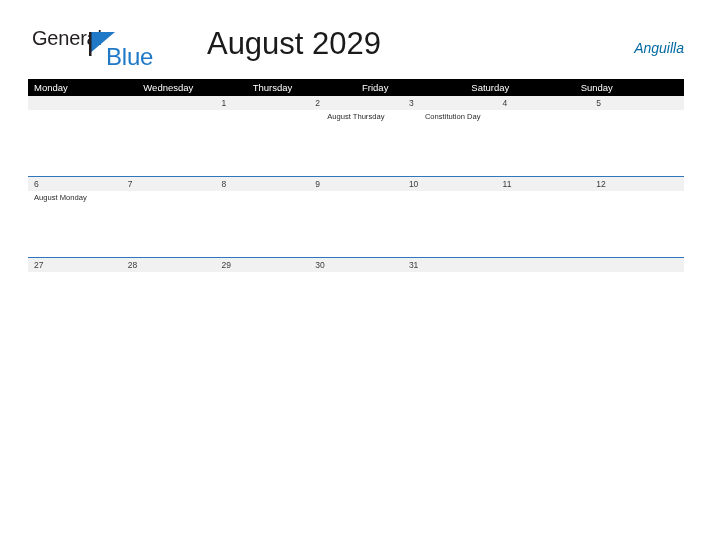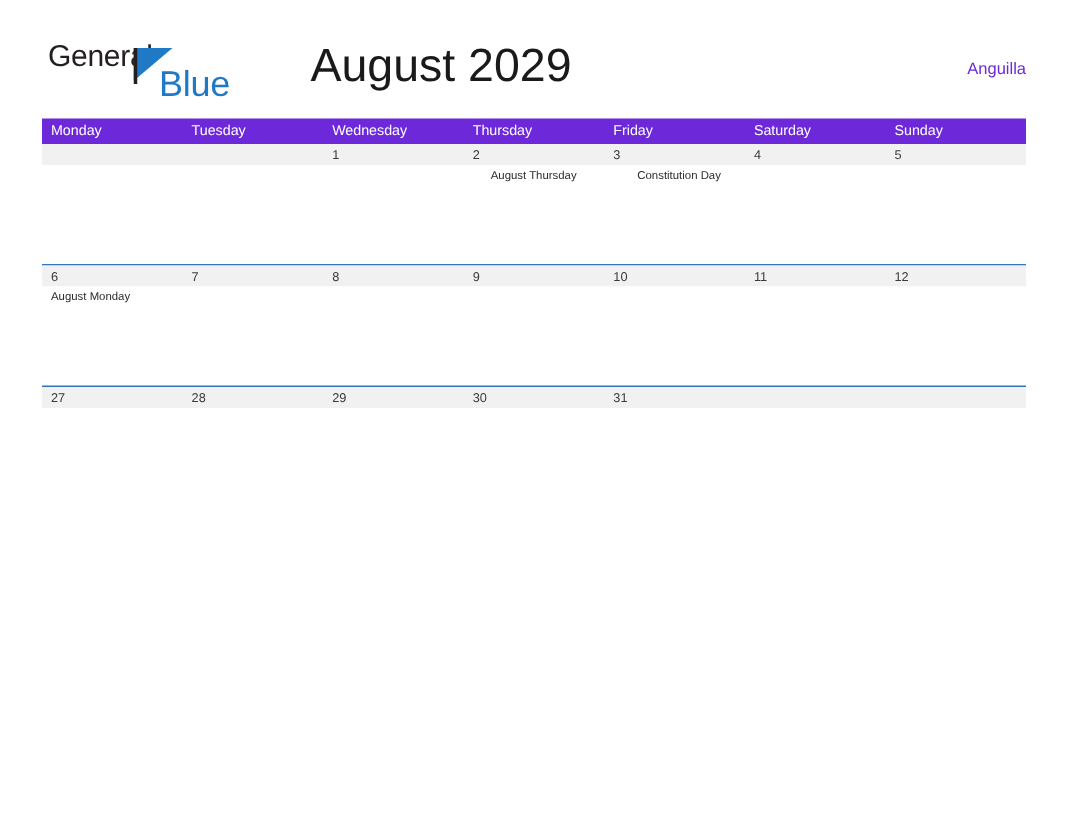--- a/index.html
+++ b/index.html
@@ -78,38 +78,39 @@
     color: #1a1a1a;
     font-weight: normal;
     letter-spacing: 0px;
     font-family: "Liberation Sans", sans-serif;
   }
 
   .cal-region {
     position: absolute;
     right: 28px;
     top: 14px;
-    font-size: 11px;
-    color: #6d28d9;
-    font-family: "Liberation Sans", sans-serif;
+    font-size: 14px;
+    color: #0369a1;
+    font-family: "Liberation Sans", sans-serif;
+    font-style: italic;
   }
 
   
   .calendar {
     position: absolute;
     left: 28px;
     top: 79px;
     width: 656px;
   }
 
   .weekday-row {
     display: flex;
     width: 656px;
     height: 17px;
-    background: #6d28d9;
+    background: #000000;
   }
   .weekday-cell {
     flex: 1 1 0;
     color: #ffffff;
     font-size: 9.5px;
     line-height: 17px;
     padding-left: 6px;
     box-sizing: border-box;
     white-space: nowrap;
     overflow: hidden;
@@ -185,21 +186,20 @@
     </div>
 
     <div class="cal-title">August 2029</div>
 
     <div class="cal-region">Anguilla</div>
   </div>
 
   <div class="calendar">
     <div class="weekday-row">
         <div class="weekday-cell">Monday</div>
-        <div class="weekday-cell">Tuesday</div>
         <div class="weekday-cell">Wednesday</div>
         <div class="weekday-cell">Thursday</div>
         <div class="weekday-cell">Friday</div>
         <div class="weekday-cell">Saturday</div>
         <div class="weekday-cell">Sunday</div>
       </div>
     <div class="weeks">
         <div class="week-row">
           <div class="dates-band">
             <div class="date-cell"></div>

